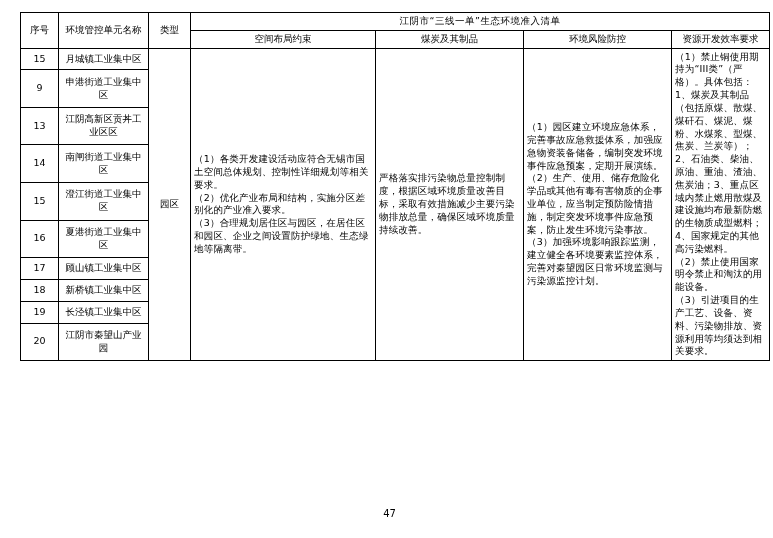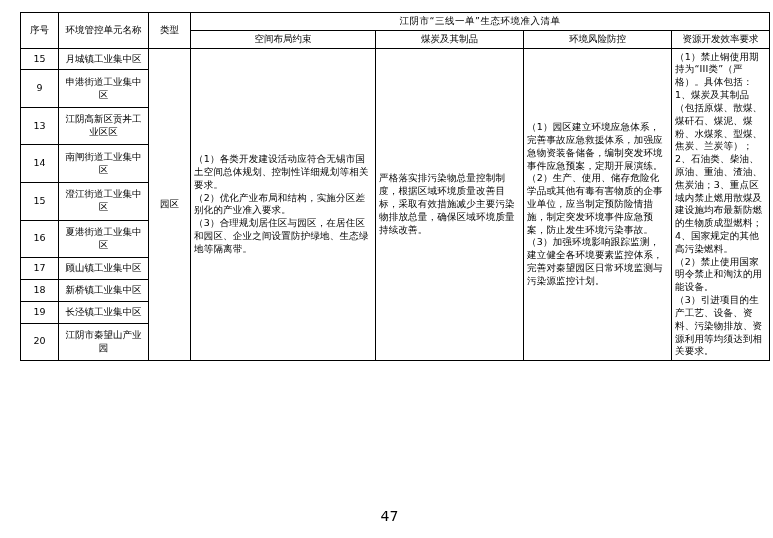--- a/index.html
+++ b/index.html
@@ -81,21 +81,21 @@
   .col-space { width: 185px; }
   .col-pollut { width: 148px; }
   .col-risk { width: 148px; }
   .col-res { width: 148px; }
   .page-number {
     position: absolute;
     left: 0;
     top: 508px;
     width: 763px;
     text-align: center;
-    font-size: 14px;
+    font-size: 10px;
   }
 </style>
 </head>
 <body>
 
 <div class="page">
 
   <table class="doc-table">
     <colgroup>
       <col style="width:38px">

